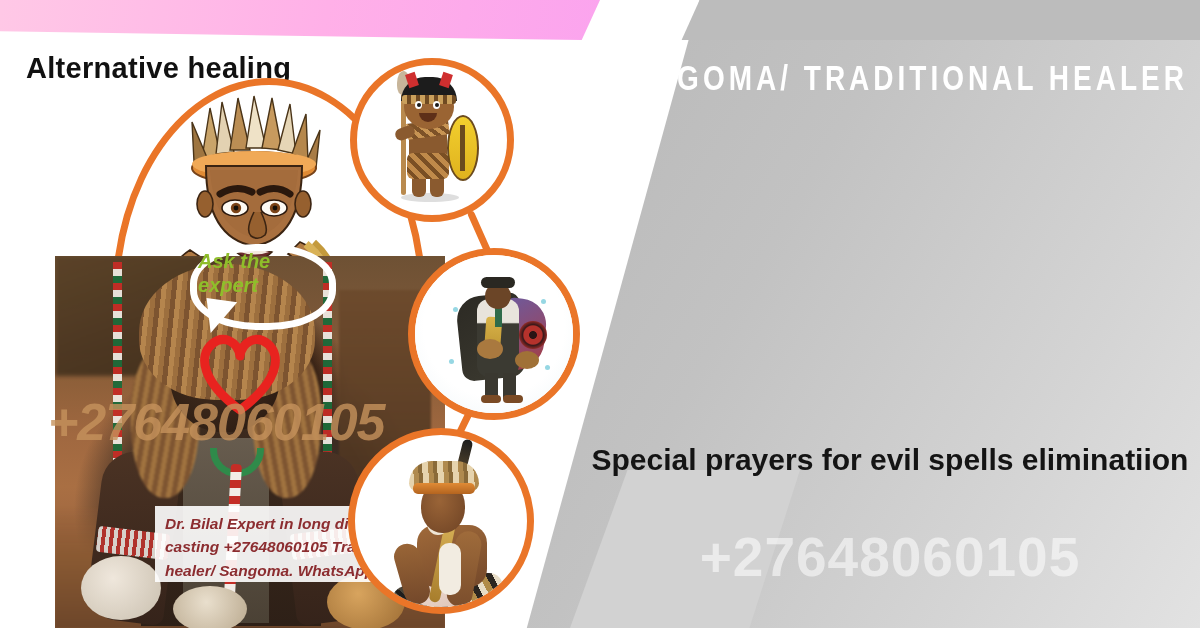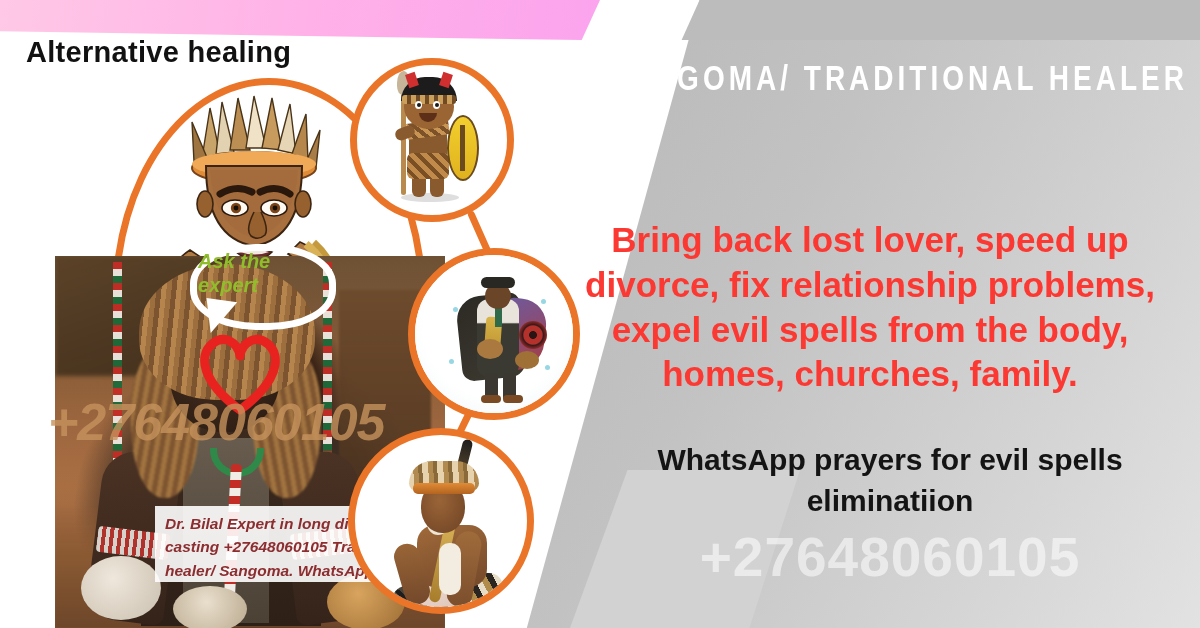--- a/index.html
+++ b/index.html
@@ -75,21 +75,21 @@
   }
   .ghost-phone{
     position:absolute;left:40px;top:525px;width:620px;
     font-size:55px;font-weight:700;letter-spacing:1px;
     color:rgba(255,255,255,.55);
     white-space:nowrap;
   }
 
   
   .alt-heading{
-    position:absolute;left:26px;top:36px;
+    position:absolute;left:26px;top:52px;
     font-size:29px;font-weight:700;color:#111;
     letter-spacing:.3px;
   }
 
   
   .big-arc{
     position:absolute;left:112px;top:78px;width:300px;height:430px;
     border:7px solid #ea7528;border-radius:50%;
     background:transparent;
     clip-path:polygon(0 0,100% 0,100% 55%,0 55%);
@@ -533,18 +533,17 @@
     <div class="h3-sash"></div>
     <div class="h3-wrap"></div>
     <div class="h3-fur"></div>
     <div class="h3-head"></div>
     <div class="h3-crown"></div>
     <div class="h3-crownband"></div>
   </div>
 
   <div class="right-col">
     <div class="kicker">SANGOMA/ TRADITIONAL HEALER</div>
-    <div class="redblock">Bring back lost lover, speed up divorce, fix relationship problems, expel evil spells from the body, homes, churches, family.</div>
-    <div class="blackblock">WhatsApp prayers for  evil spells eliminatiion</div>
+    <div class="blackblock">Special prayers for  evil spells eliminatiion</div>
     <div class="ghost-phone">+27648060105</div>
   </div>
 
 </div>
 
 </body></html>

